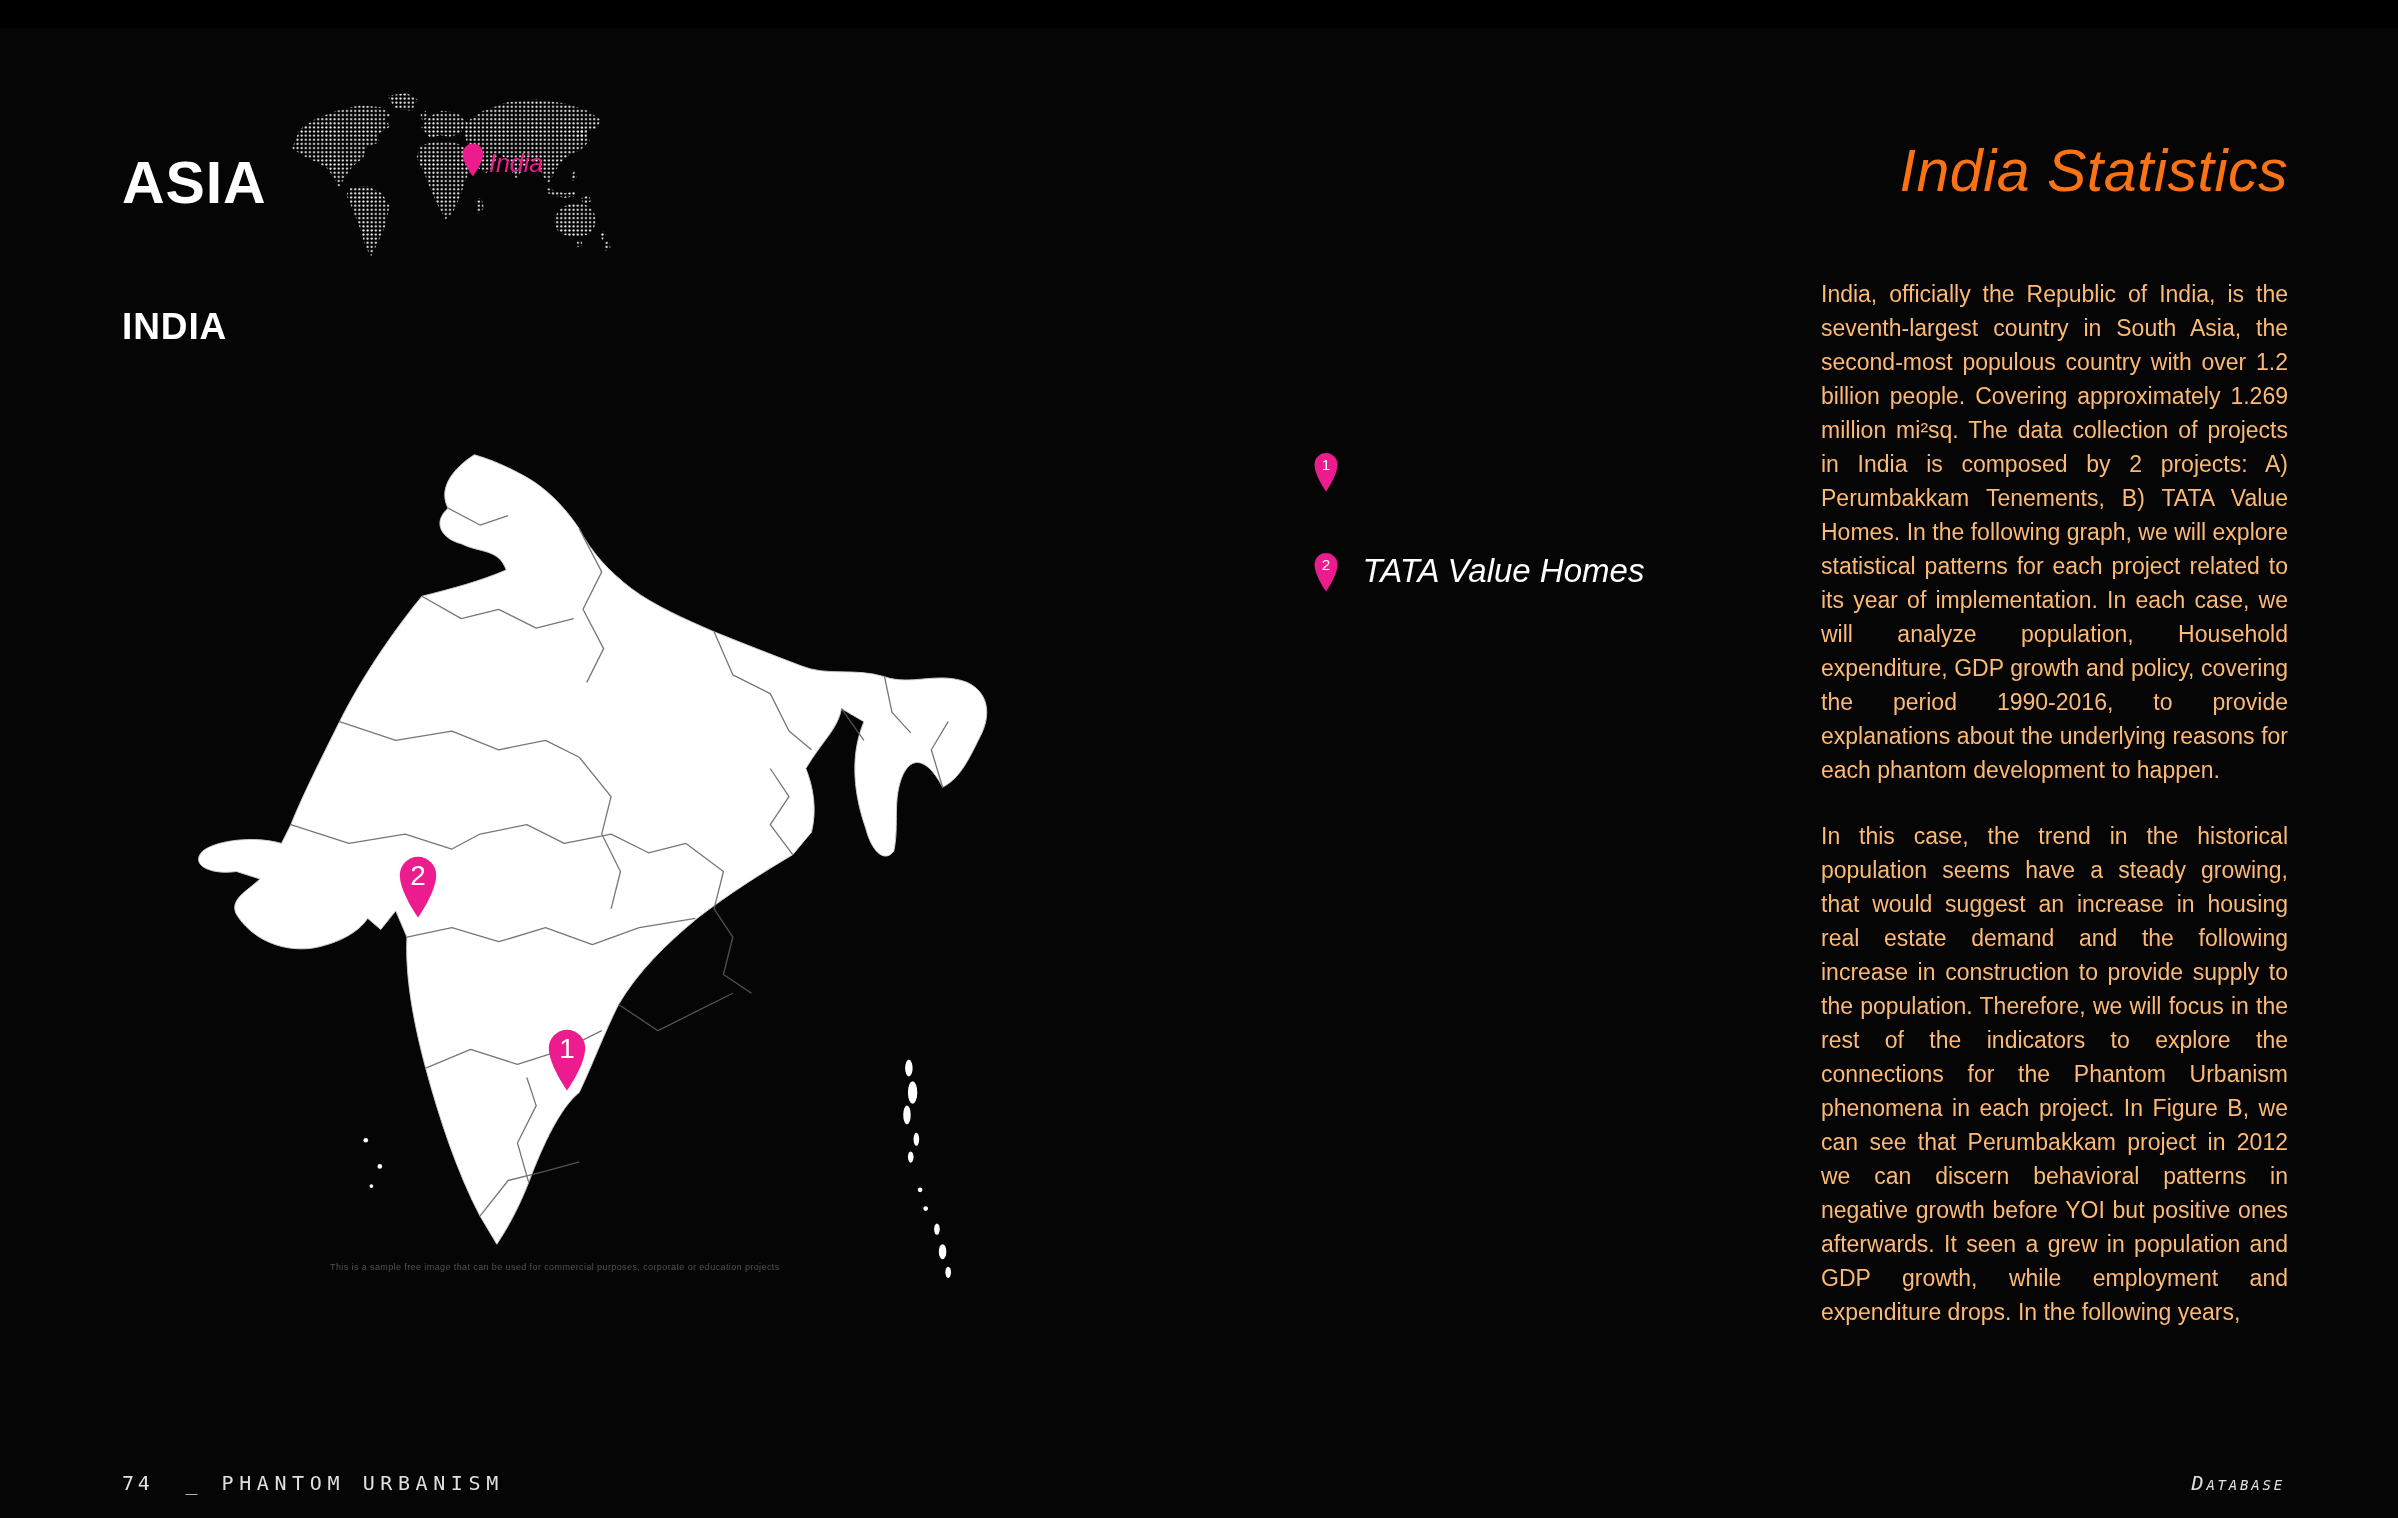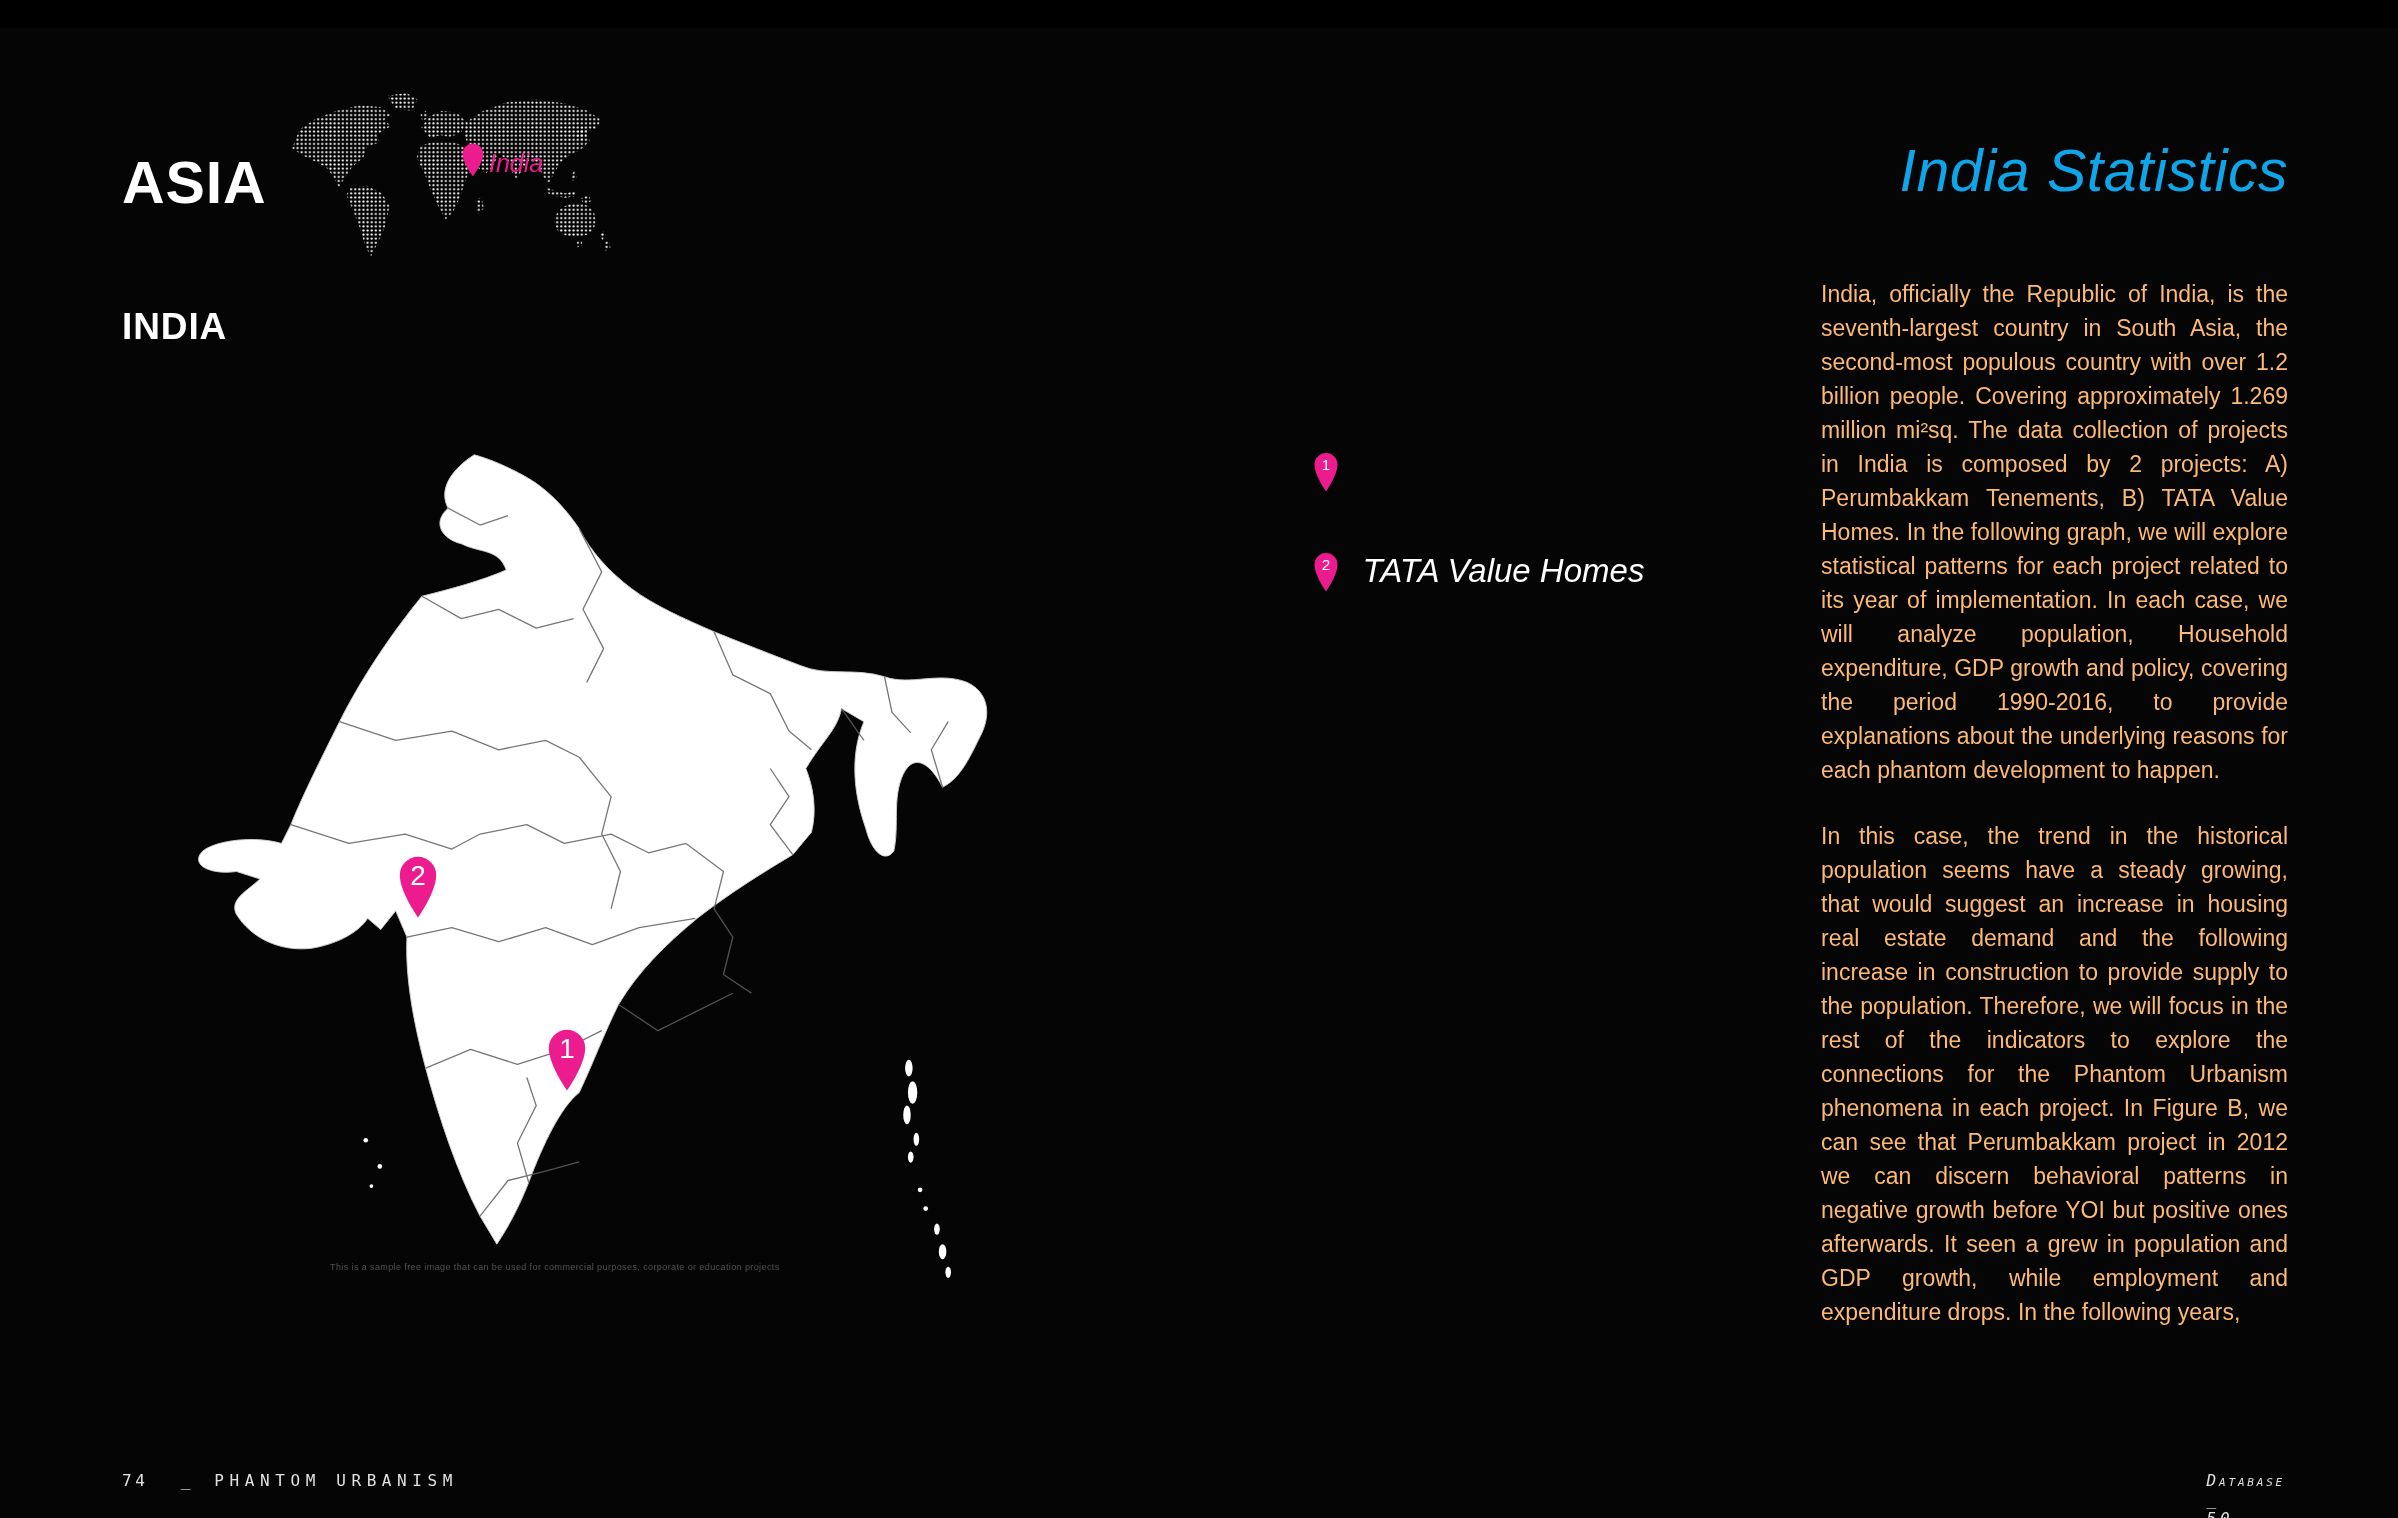--- a/index.html
+++ b/index.html
@@ -17,28 +17,28 @@
 
   
   .legend-row{display:flex;align-items:flex-start;}
   .legend-label{color:#fff;font-style:italic;font-size:33px;line-height:41px;font-weight:400;}
   .pin-svg{display:block;}
 
   
   .map-caption{color:#9a9a9a;opacity:.5;font-size:9px;letter-spacing:0.4px;white-space:nowrap;}
 
   
-  .r-title{color:#0ea5e9;font-style:italic;font-weight:300;font-size:59px;line-height:1.1;
+  .r-title{color:#f97316;font-style:italic;font-weight:300;font-size:59px;line-height:1.1;
            text-align:right;letter-spacing:0.5px;}
   .body-copy{color:#fdba74;font-size:23px;line-height:34px;text-align:justify;font-weight:400;}
   .body-copy p{margin:0 0 32px 0;}
 
   
   .footer-left,.footer-right{display:flex;align-items:baseline;color:#e0e0e0;
-      font-family:"DejaVu Sans Mono",monospace;font-size:16px;}
+      font-family:"DejaVu Sans Mono",monospace;font-size:20px;}
   .footer-left .gap{width:32px;}
   .footer-left .title{letter-spacing:5.6px;}
   .footer-left .num{letter-spacing:3.7px;}
   .footer-right{font-style:italic;flex-direction:column;}
   .footer-right .title{font-variant-caps:small-caps;letter-spacing:2.8px;}
   .footer-right .gap{width:26px;}
   .footer-right .num{letter-spacing:3.7px;}
   .bottom-bar{left:0;bottom:0;width:2399px;height:23.4px;}
 </style>
 </head>

